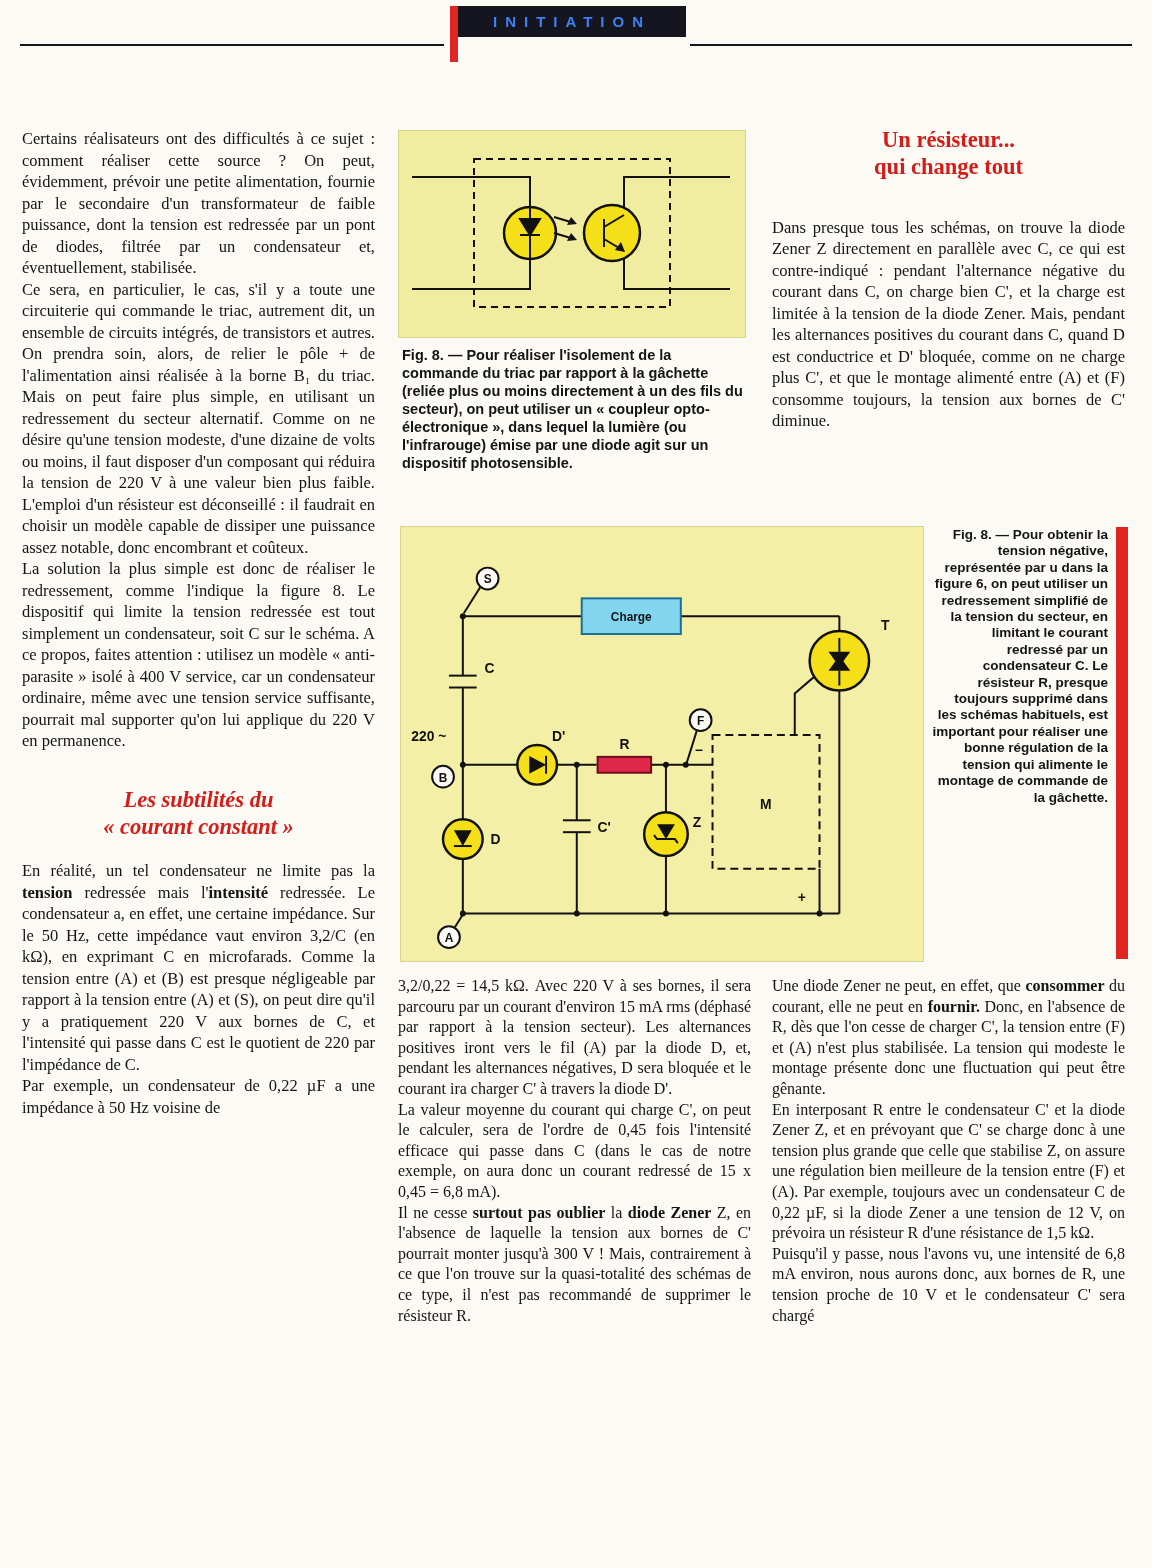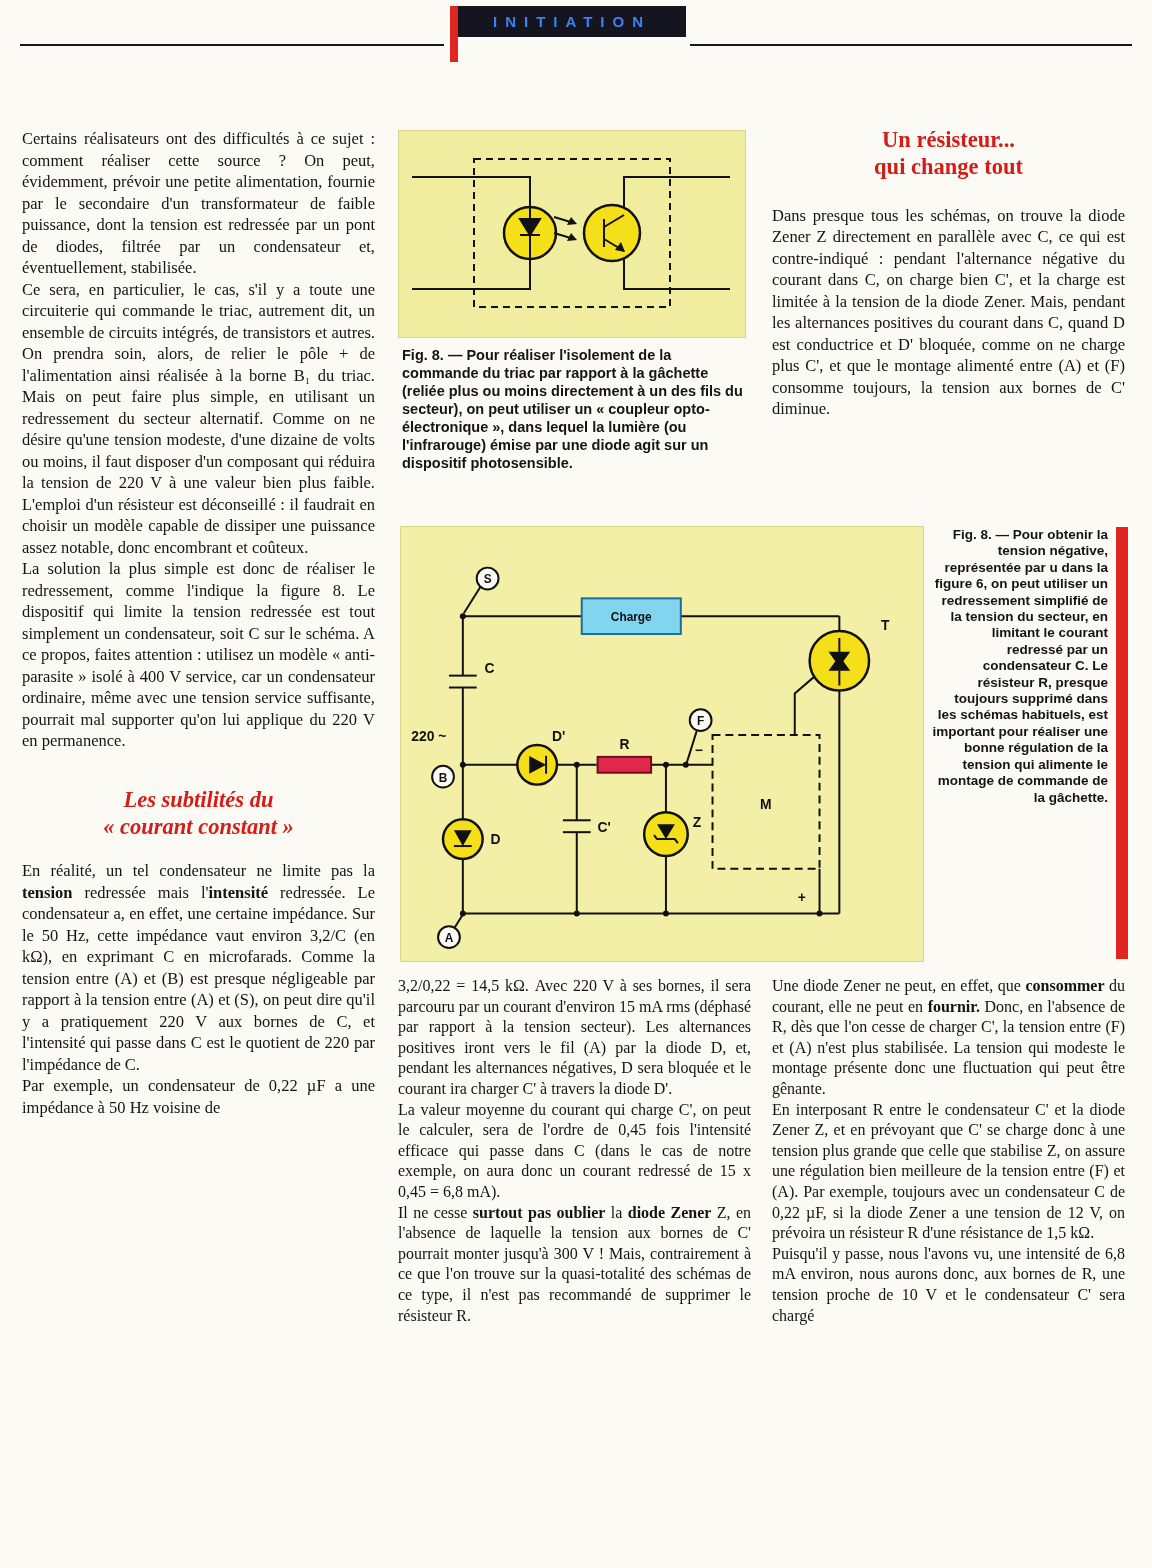--- a/index.html
+++ b/index.html
@@ -23,21 +23,21 @@
   .body{font-size:16.5px;line-height:21.5px;text-align:justify;margin:0;}
   .col-mid-bottom .body,.col-right-bottom .body{font-size:16px;line-height:20.6px;}
   .red-heading{
     color:#d41d18;font-size:22.5px;line-height:1.22;font-weight:bold;
     text-align:center;white-space:pre-line;margin:0;
     font-family:"Liberation Serif", serif;
   }
   .col-left{left:22px;top:128px;width:353px;}
   .col-left .red-heading{margin:34px 0 20px 0;font-style:italic;}
   .col-right-top{left:772px;top:126px;width:353px;}
-  .col-right-top .red-heading{margin:0 0 24px 0;text-align:center;}
+  .col-right-top .red-heading{margin:0 0 36px 0;text-align:center;}
   .col-mid-bottom{left:398px;top:976px;width:353px;}
   .col-right-bottom{left:772px;top:976px;width:353px;}
   
   .fig7{
     position:absolute;left:398px;top:130px;width:346px;height:206px;
     background:#f1eda0;border:1px solid #d8d48a;
   }
   .fig7-caption{
     position:absolute;left:402px;top:346px;width:345px;
     font-family:"Liberation Sans", sans-serif;font-weight:bold;

